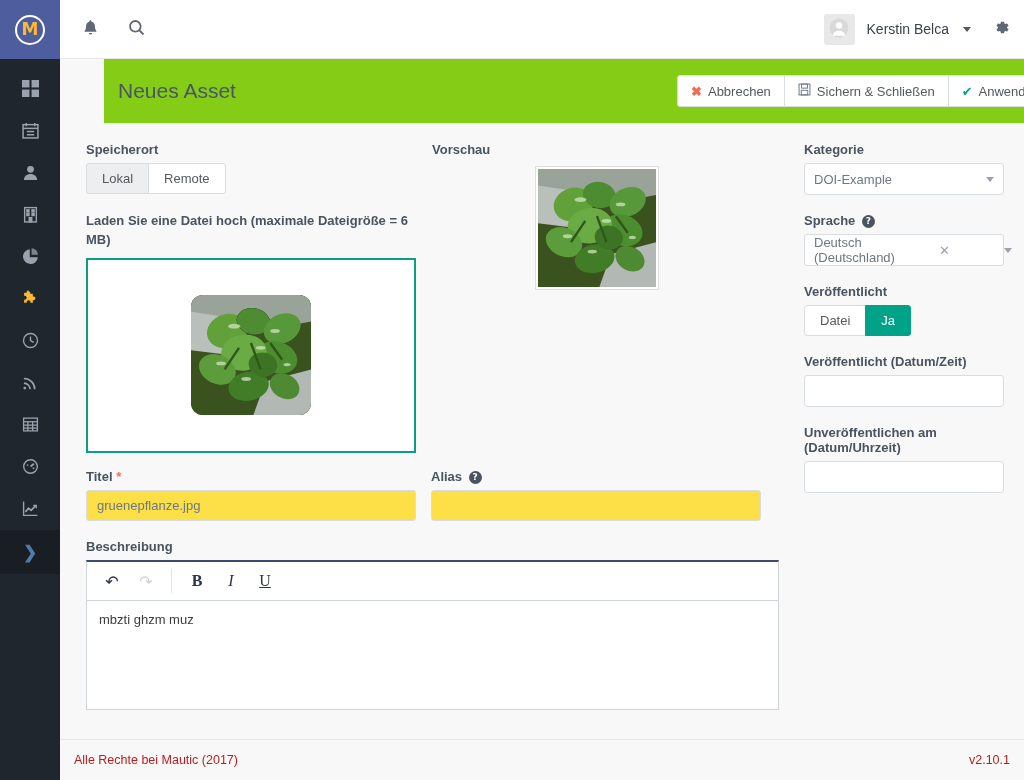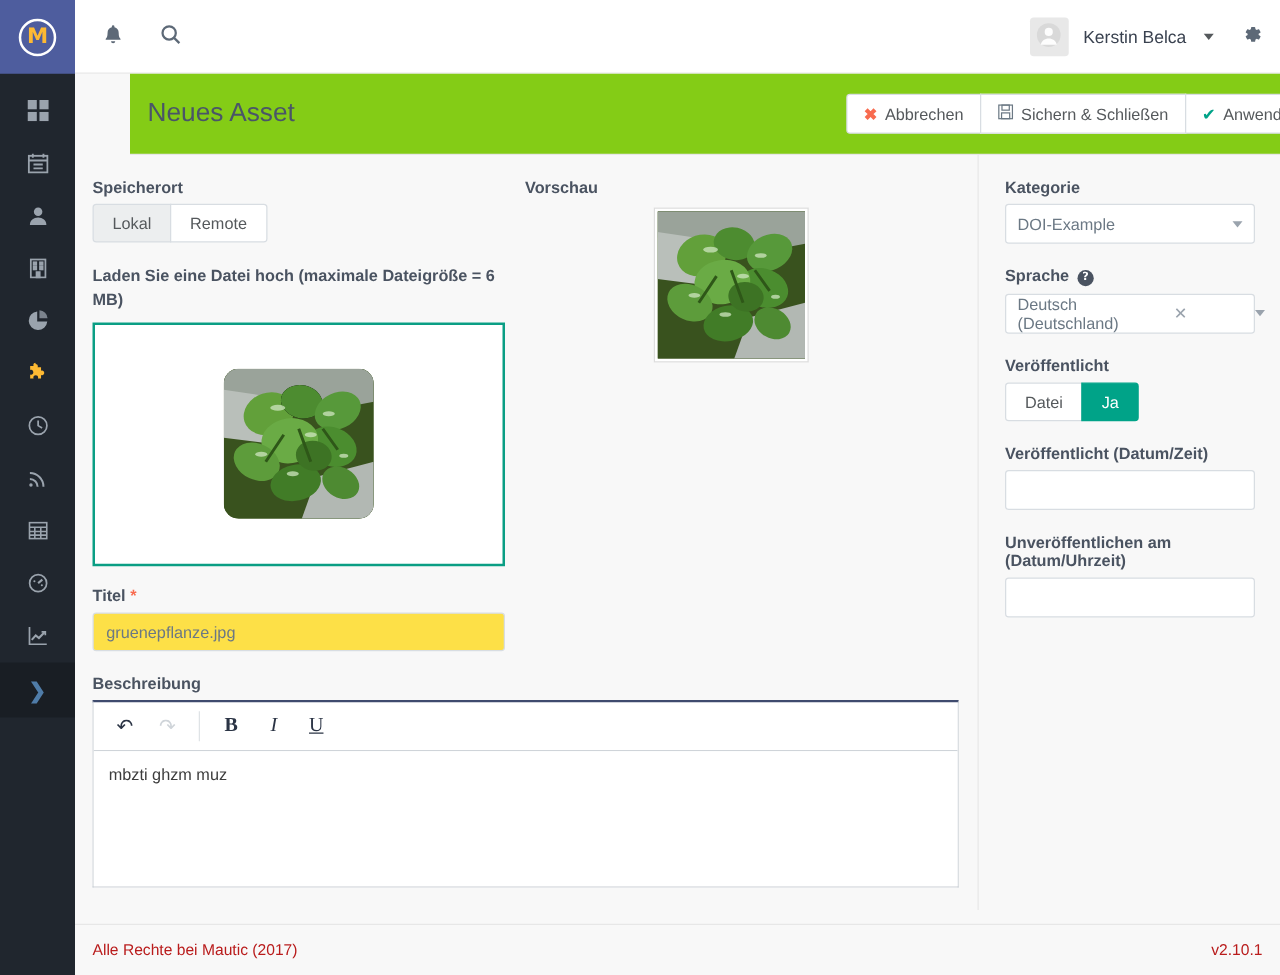--- a/index.html
+++ b/index.html
@@ -91,21 +91,21 @@
   .ic-red { color:#f86b4f; font-size:13px; font-weight:bold; }
   .ic-teal { color:#00a388; font-size:13px; }
   .ic-grey { color:#6b7884; font-size:12px; }
 
   
   .content {
     position:absolute; left:60px; top:124px; width:964px; height:615px;
     background:#f8f8f8;
   }
   .main-col {
-    position:absolute; left:0; top:0; width:723px; height:604px;
+    position:absolute; left:12px; top:0; width:723px; height:604px;
     border-right:1px solid #e7e7e7; background:#f8f8f8;
     padding:18px 14px 0 14px;
   }
   .side-col {
     position:absolute; left:724px; top:0; width:240px; height:604px;
     padding:18px 20px 0 20px; background:#f8f8f8;
   }
 
   .label {
     font-size:13px; font-weight:bold; color:#4a5361; margin-bottom:6px; display:block;
@@ -474,20 +474,27 @@
       </div>
 
       <div class="row2">
         <div class="fld" style="width:330px;">
           <span class="label">
             <span>Titel</span>
             <span class="star">*</span>
           </span>
           <div class="input">gruenepflanze.jpg</div>
         </div>
+        <div class="fld" style="width:330px;">
+          <span class="label">
+            <span>Alias</span>
+            <span class="help">?</span>
+          </span>
+          <div class="input"></div>
+        </div>
       </div>
 
       <div class="editor-wrap">
         <span class="label">Beschreibung</span>
         <div class="editor">
           <div class="etoolbar">
             <div class="ebtn">
               <span>↶</span>
             </div>
             <div class="ebtn disabled">

